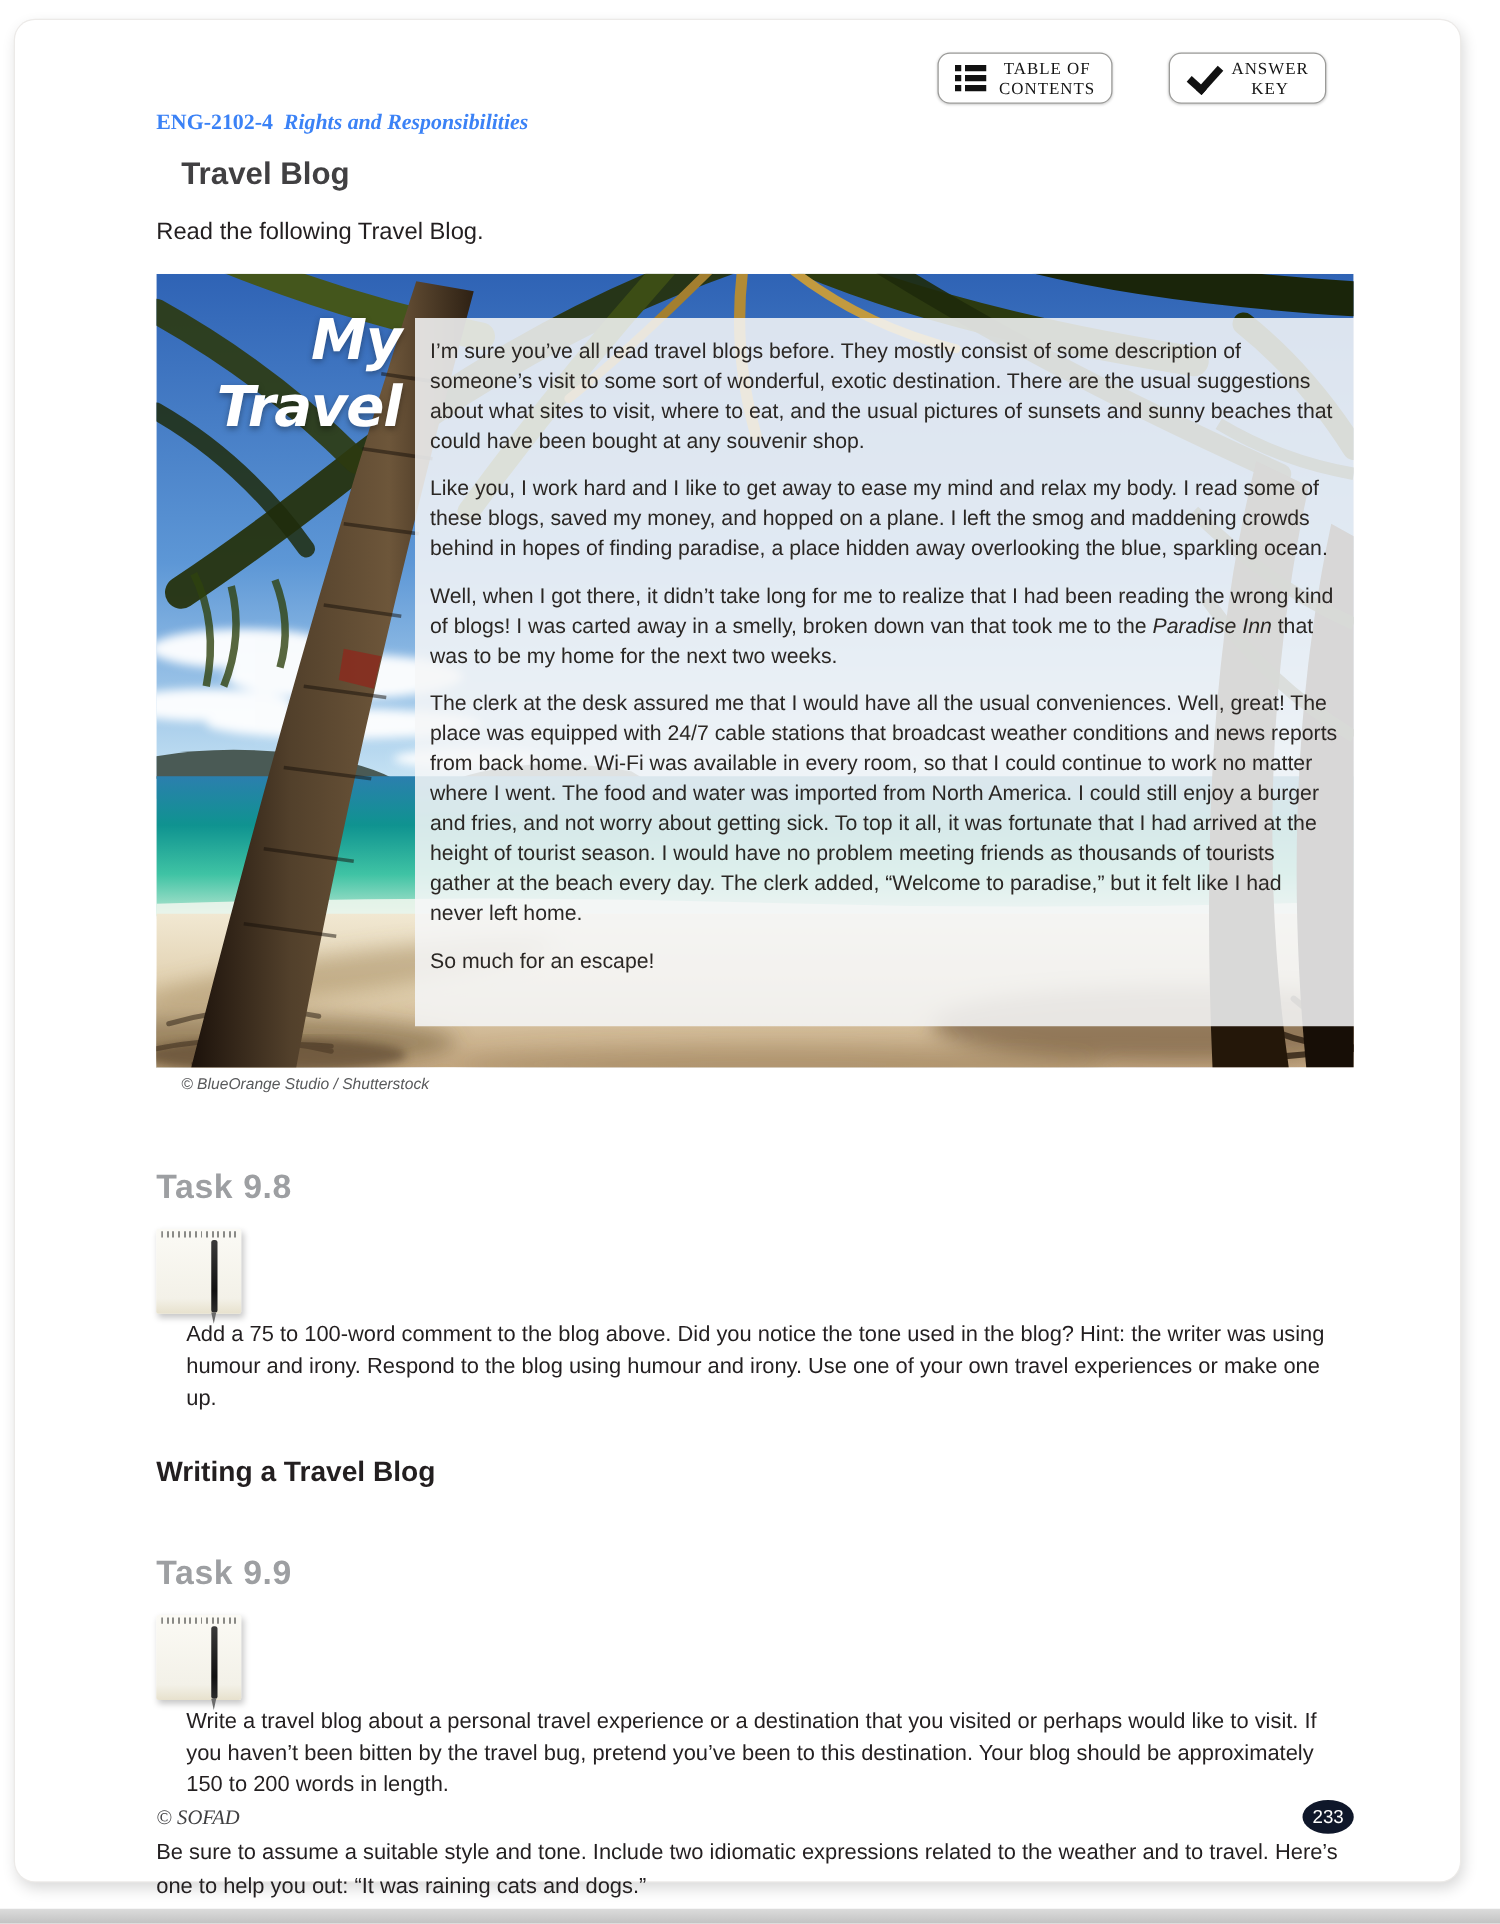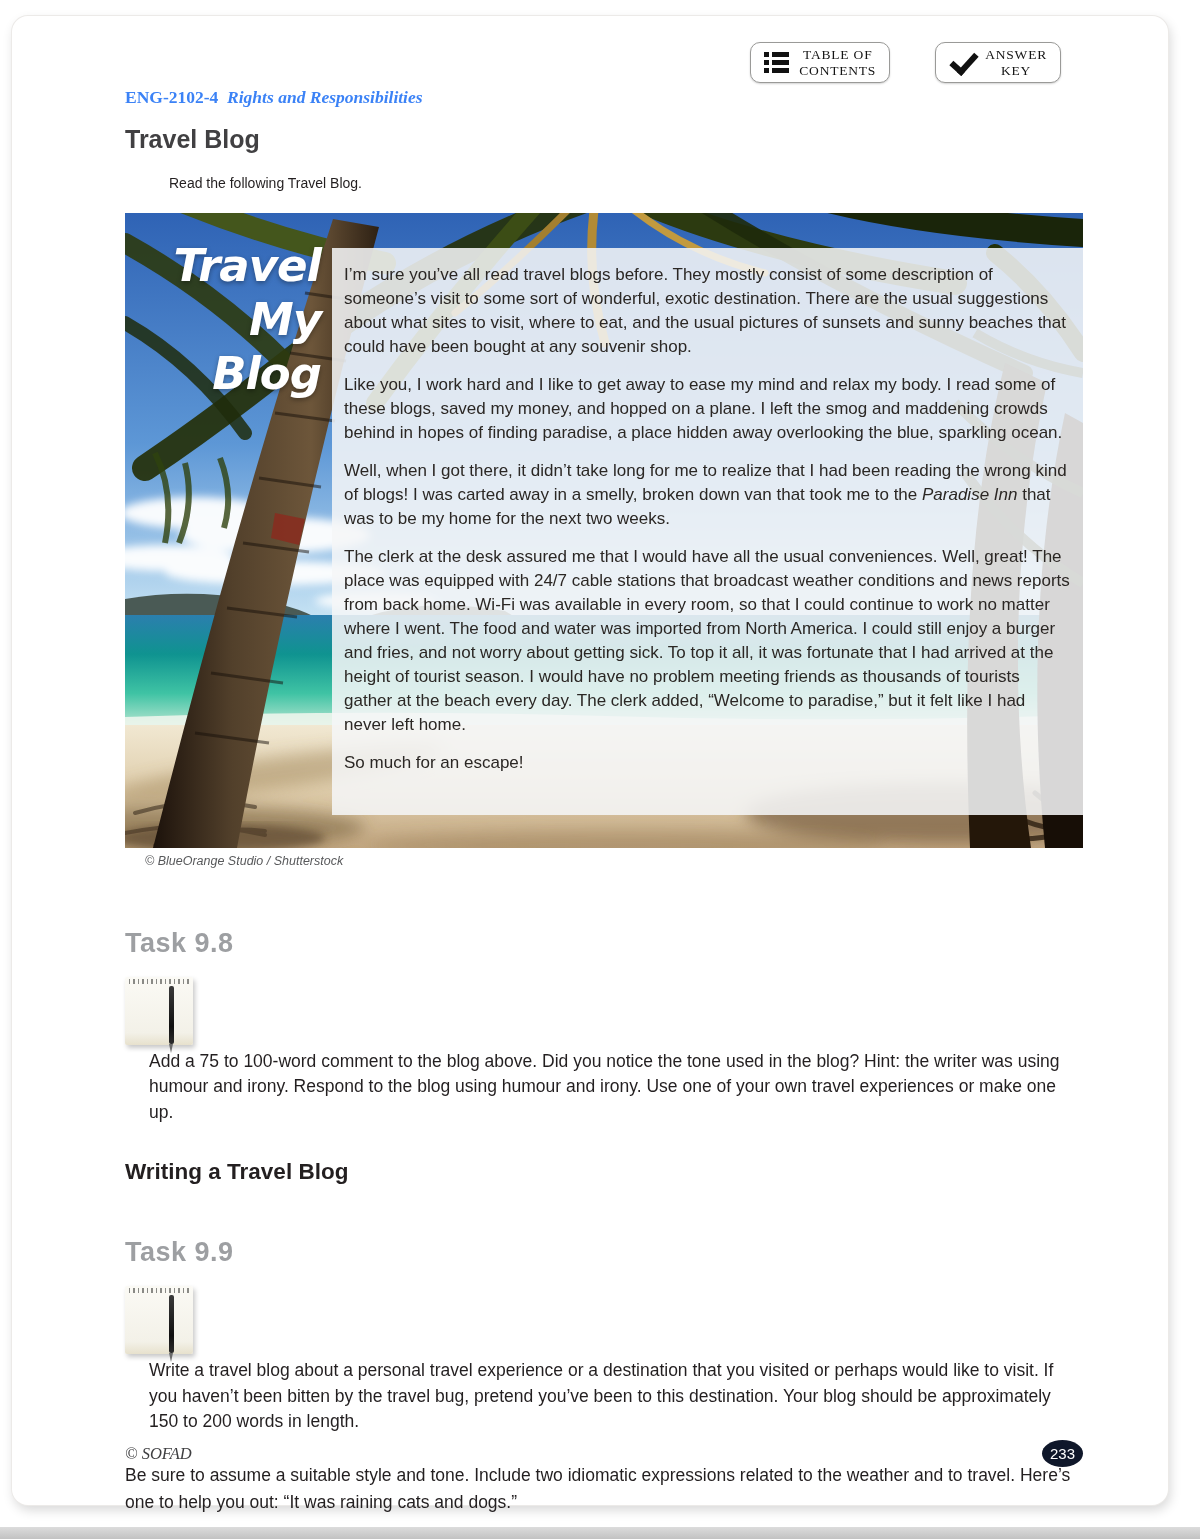--- a/index.html
+++ b/index.html
@@ -29,22 +29,22 @@
   .toc-glyph { display:flex; flex-direction:column; gap:3px; }
   .toc-glyph i { display:flex; align-items:center; gap:3px; }
   .toc-glyph b { width:5px; height:5px; background:#111; display:block; }
   .toc-glyph s { width:17px; height:5px; background:#111; display:block; }
   .check-glyph { width:26px; height:16px; position:relative; }
   .check-glyph::after { content:""; position:absolute; left:2px; top:-2px; width:20px; height:10px;
                         border-left:6px solid #111; border-bottom:6px solid #111;
                         transform:rotate(-48deg); }
 
   
-  .page-title { margin-top:23px; font-size:25px; font-weight:bold; color:#414042; }
-  .intro { margin-top:21px; font-size:14px;margin-left:44px; }
+  .page-title { margin-top:23px; font-size:25px; font-weight:bold; color:#414042;margin-left:20px; }
+  .intro { margin-top:21px; font-size:19px; }
 
   
   .photo { position:relative; margin-top:22px; width:958px; height:635px; overflow:hidden; }
   .photo svg { position:absolute; inset:0; width:100%; height:100%; }
   .blog-script { position:absolute; top:26px; left:6px; width:190px; text-align:right;
                  font-family:"DejaVu Sans", sans-serif; font-weight:bold; font-style:italic;
                  font-size:45px; line-height:1.2; color:#ffffff; letter-spacing:-1px;
                  text-shadow:0 2px 5px rgba(0,0,0,0.35); }
   .blog-overlay { position:absolute; left:207px; top:35px; width:760px; height:567px;
                   background:rgba(245,246,247,0.87); padding:15px 20px 0 12px;
@@ -236,23 +236,22 @@
           <path d="M920,635 C 905,480 912,330 940,200 L 958,210 L 958,635 Z" fill="#170e06"></path>
           <g stroke="#1c2808" stroke-width="10" opacity="0.85" fill="none">
             <path d="M830,190 q60,60 128,90"></path>
               <path d="M840,260 q50,70 118,110"></path>
               <path d="M850,120 q50,30 108,40"></path>
           </g>
         </g>
       </svg>
 
       <div class="blog-script">
+        <div>My</div>
         <div>Travel</div>
-        <div>My</div>
-        <div>Blog</div>
       </div>
 
       <div class="blog-overlay">
         <p>I’m sure you’ve all read travel blogs before. They mostly consist of some description of someone’s visit to some sort of wonderful, exotic destination. There are the usual suggestions about what sites to visit, where to eat, and the usual pictures of sunsets and sunny beaches that could have been bought at any souvenir shop.</p>
         <p>Like you, I work hard and I like to get away to ease my mind and relax my body. I read some of these blogs, saved my money, and hopped on a plane. I left the smog and maddening crowds behind in hopes of finding paradise, a place hidden away overlooking the blue, sparkling ocean.</p>
         <p><span>Well, when I got there, it didn’t take long for me to realize that I had been reading the wrong kind of blogs! I was carted away in a smelly, broken down van that took me to the </span><span class="ital">Paradise Inn</span><span> that was to be my home for the next two weeks.</span></p>
         <p>The clerk at the desk assured me that I would have all the usual conveniences. Well, great! The place was equipped with 24/7 cable stations that broadcast weather conditions and news reports from back home. Wi-Fi was available in every room, so that I could continue to work no matter where I went. The food and water was imported from North America. I could still enjoy a burger and fries, and not worry about getting sick. To top it all, it was fortunate that I had arrived at the height of tourist season. I would have no problem meeting friends as thousands of tourists gather at the beach every day. The clerk added, “Welcome to paradise,” but it felt like I had never left home.</p>
         <p>So much for an escape!</p>
       </div>
     </div>

